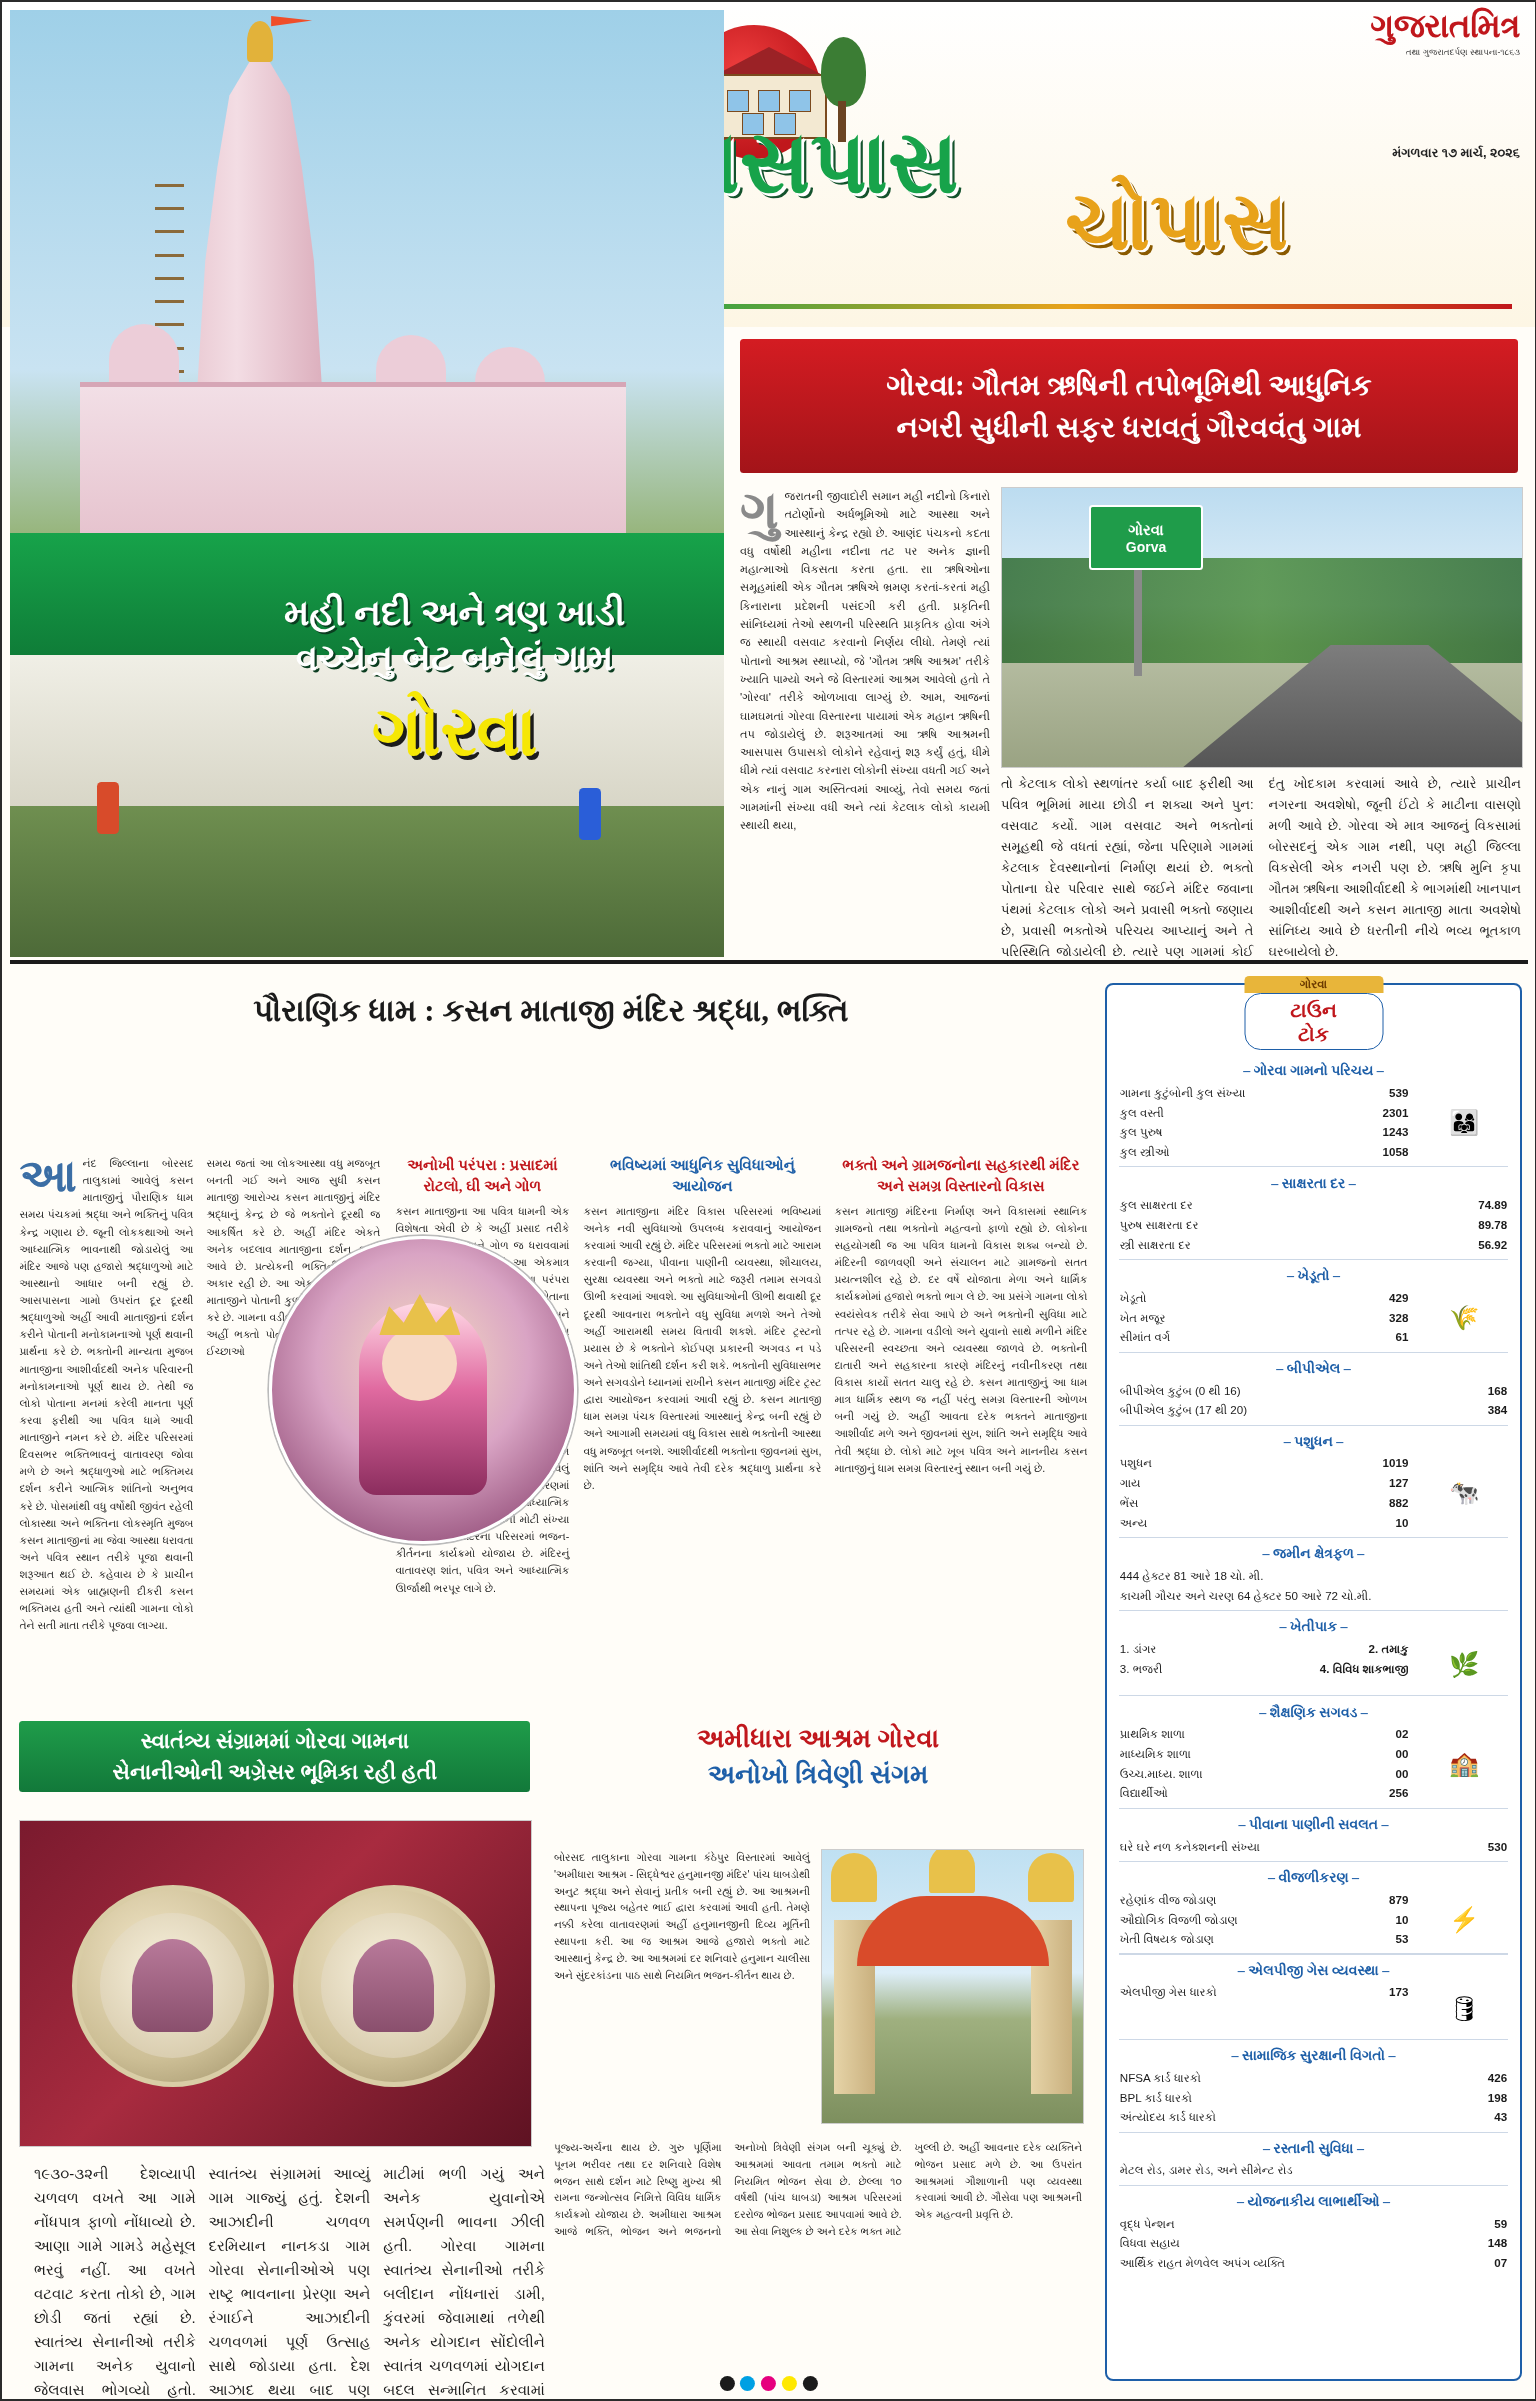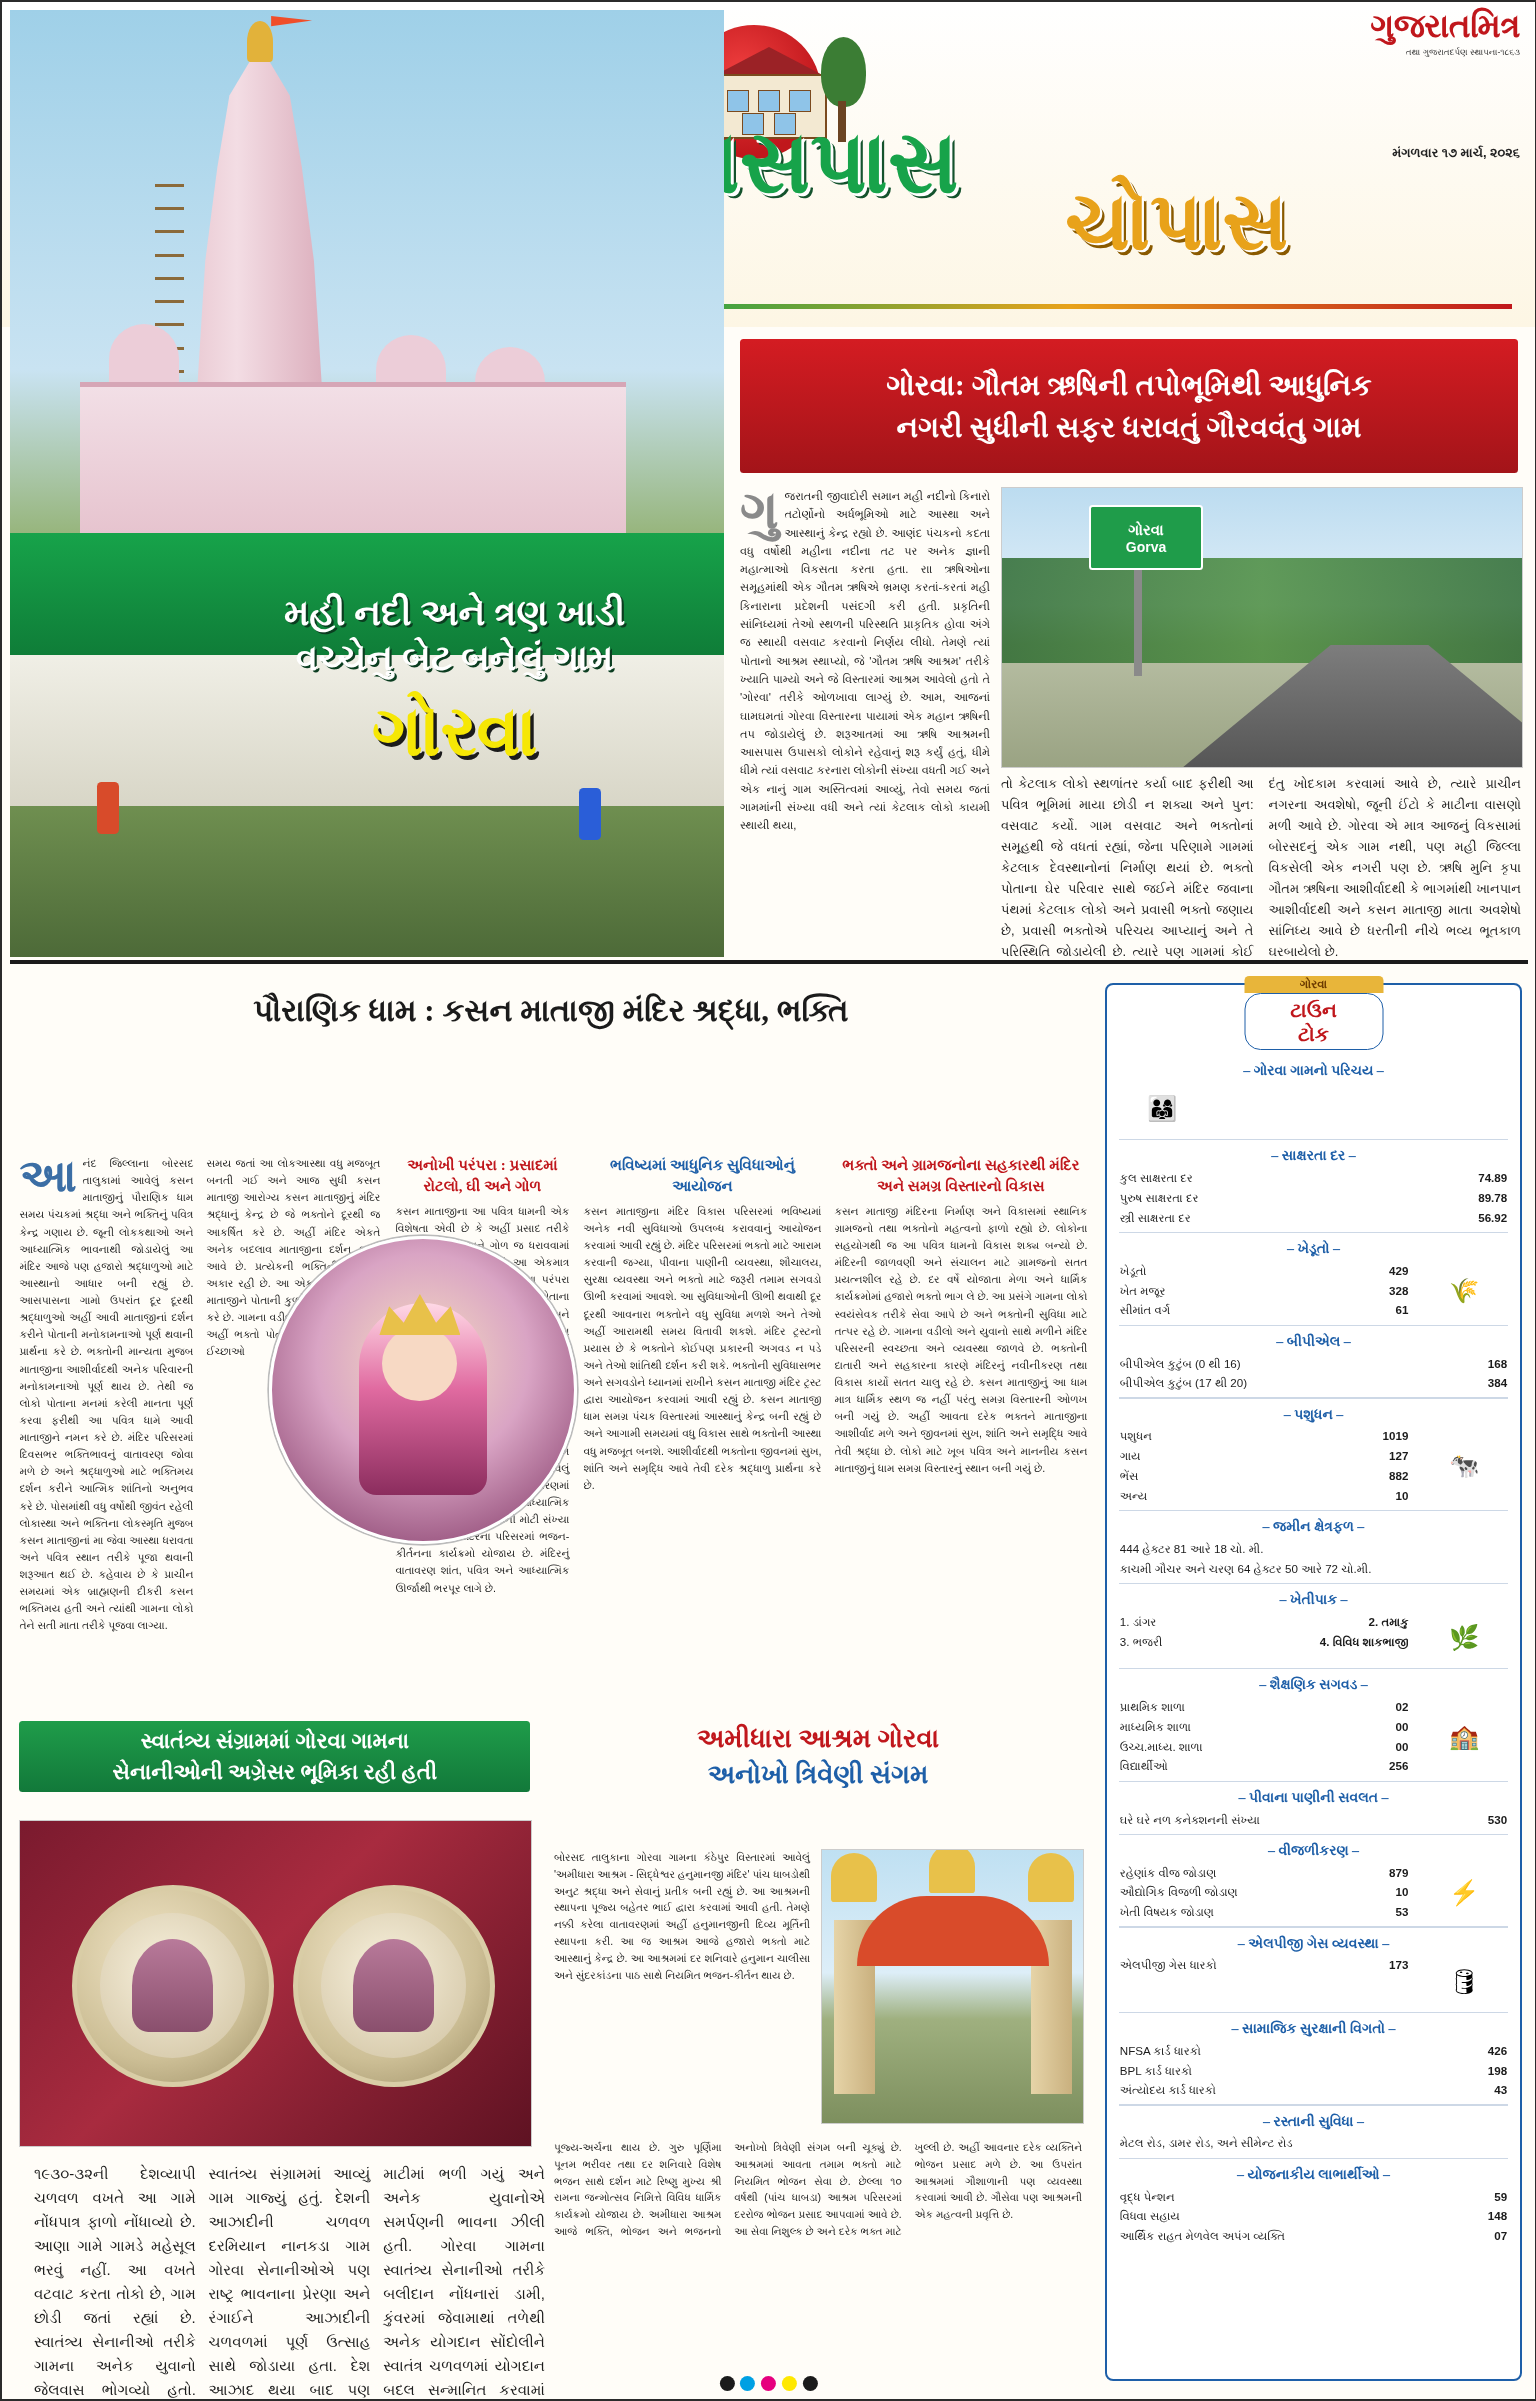--- a/index.html
+++ b/index.html
@@ -460,20 +460,38 @@
     <div class="tt-badge">
       <div class="cap">ગોરવા</div>
       <div class="ttl">
         <div>ટાઉન</div>
         <div>ટોક</div>
       </div>
     </div>
     <div class="tt-body" id="tt-body">
         <div class="tt-sec">– ગોરવા ગામનો પરિચય –</div>
         <div class="tt-split">
+          <div class="list">
+            <div class="tt-row">
+              <span class="k">ગામના કુટુંબોની કુલ સંખ્યા</span>
+              <span class="v">539</span>
+            </div>
+            <div class="tt-row">
+              <span class="k">કુલ વસ્તી</span>
+              <span class="v">2301</span>
+            </div>
+            <div class="tt-row">
+              <span class="k">કુલ પુરુષ</span>
+              <span class="v">1243</span>
+            </div>
+            <div class="tt-row">
+              <span class="k">કુલ સ્ત્રીઓ</span>
+              <span class="v">1058</span>
+            </div>
+          </div>
           <div class="tt-art">
             <span style="font-size: 24.4px;">👨‍👩‍👧</span>
           </div>
         </div>
         <div class="tt-hr"></div>
         <div class="tt-sec">– સાક્ષરતા દર –</div>
         <div class="tt-split">
           <div class="list">
             <div class="tt-row">
               <span class="k">કુલ સાક્ષરતા દર</span>

